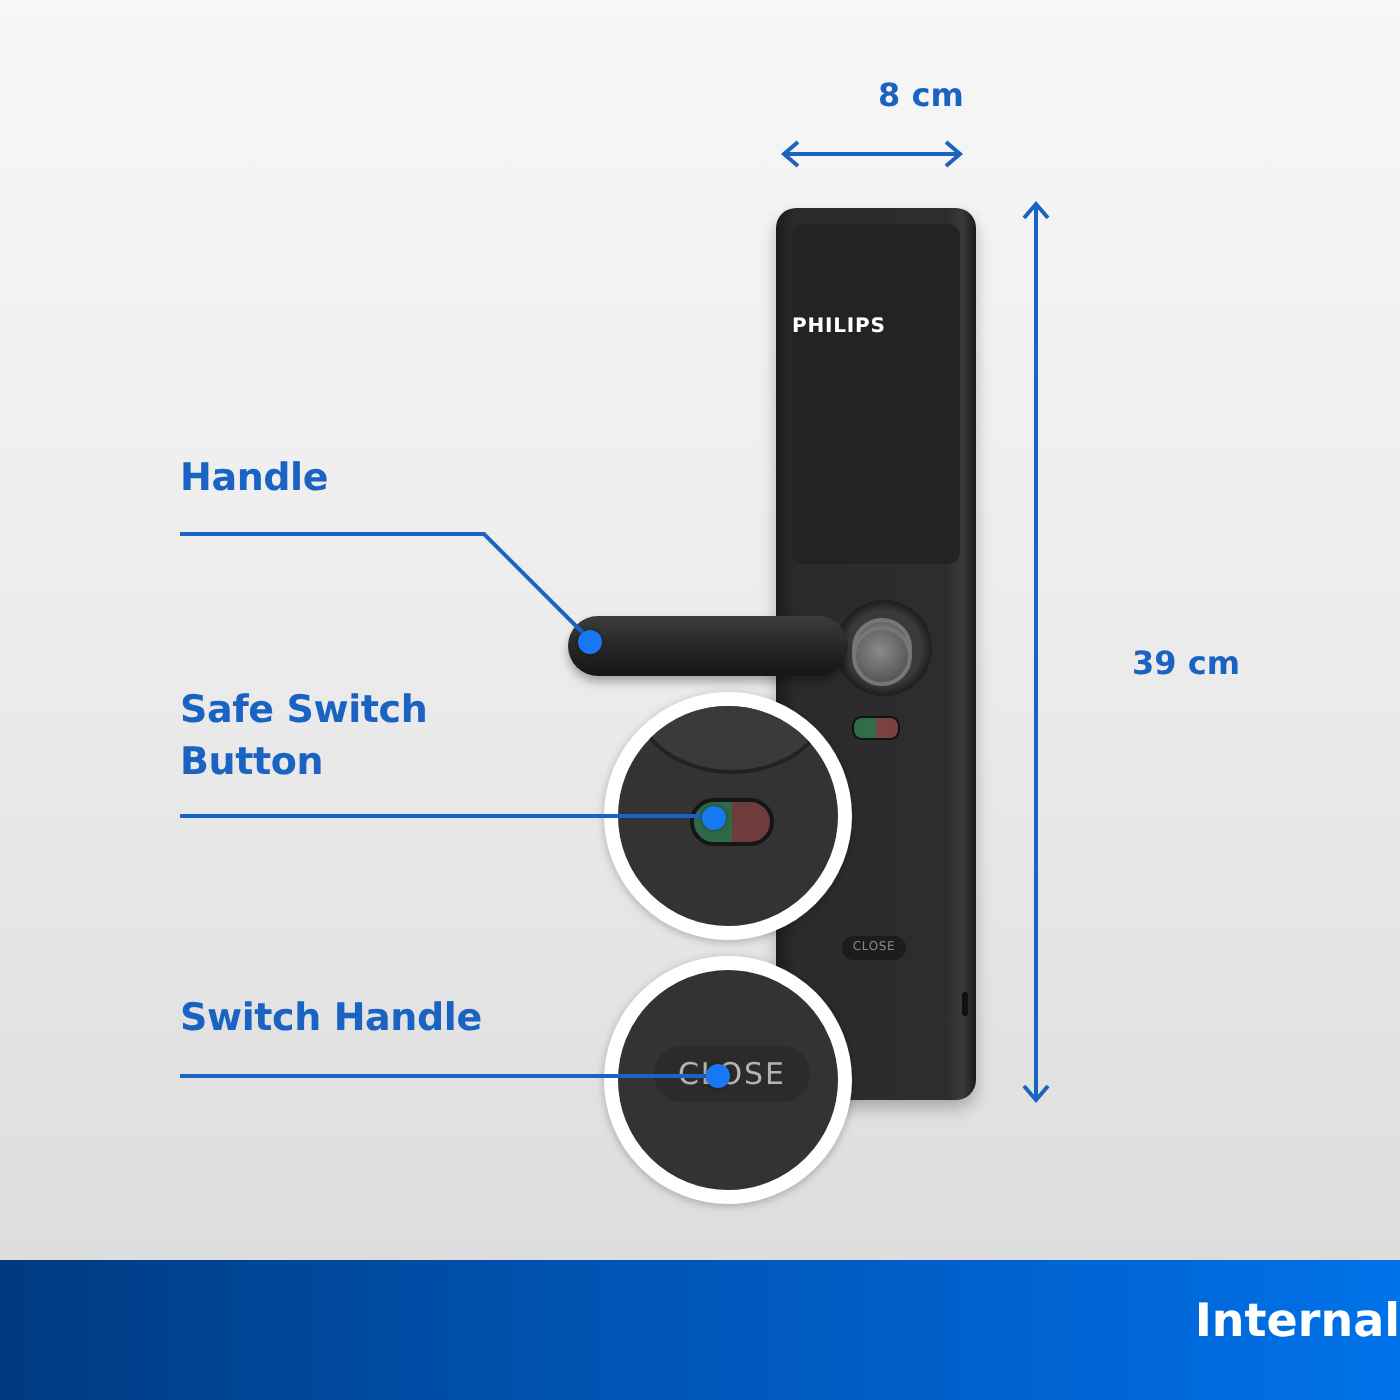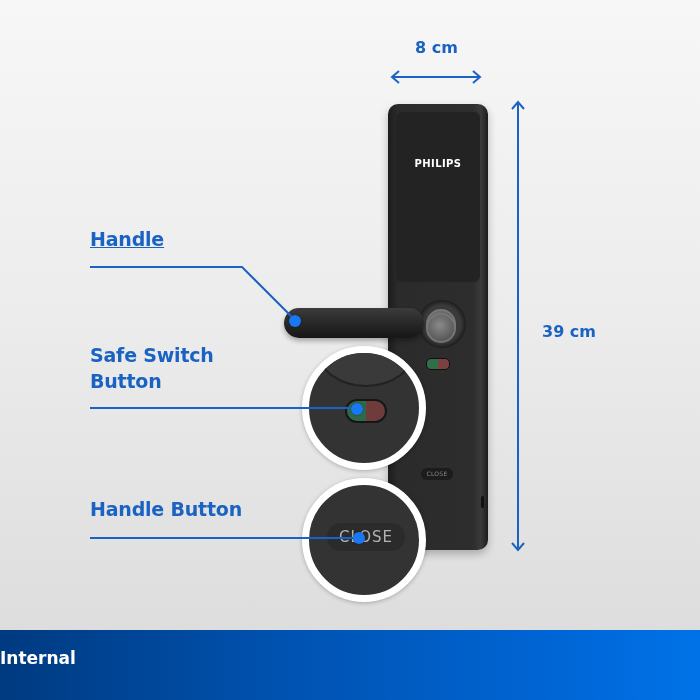--- a/index.html
+++ b/index.html
@@ -1,38 +1,38 @@
 <!DOCTYPE html>
 <html><head>
 <meta charset="utf-8">
 <style>
   html, body { margin:0; padding:0; }
   body { width:700px; height:700px; overflow:hidden; font-family:"DejaVu Sans", sans-serif; }
   .stage { position:relative; width:700px; height:700px; background:linear-gradient(180deg,#f7f7f7 0%,#ececec 45%,#dedede 88%,#d8d8d8 100%); overflow:hidden; }
   .label { position:absolute; color:#1a63c2; font-weight:bold; font-size:19px; line-height:26px; letter-spacing:-0.2px; }
-  .dim-label { position:absolute; color:#1a63c2; font-weight:bold; font-size:16px; }
+  .dim-label { position:absolute; color:#1a63c2; font-weight:bold; font-size:16px;margin-left:24px; }
   .leader { position:absolute; height:2px; background:#1a63c2; }
   .dot { position:absolute; width:12px; height:12px; border-radius:50%; background:#1877f2; box-shadow:0 0 2px rgba(0,0,0,0.4); }
   
   .lock { position:absolute; left:388px; top:104px; width:100px; height:446px; border-radius:10px; background:linear-gradient(90deg,#1c1c1c 0%,#2b2b2b 10%,#2d2d2d 85%,#3a3a3a 93%,#1c1c1c 100%); box-shadow:0 4px 8px rgba(0,0,0,0.25); }
   .lock-top { position:absolute; left:8px; top:8px; width:84px; height:170px; border-radius:6px; background:#232323; }
-  .brand { position:absolute; left:0; right:0; top:46px; text-align:center; color:#fff; font-weight:bold; font-size:10px; letter-spacing:0.4px; }
+  .brand { position:absolute; left:0; right:0; top:46px; color:#fff; font-weight:bold; font-size:10px; letter-spacing:0.4px; }
   .knob-ring { position:absolute; left:30px; top:196px; width:48px; height:48px; border-radius:50%; background:radial-gradient(circle,#3a3a3a 55%,#1e1e1e 70%,#2a2a2a 100%); }
   .knob { position:absolute; left:38px; top:205px; width:30px; height:30px; border-radius:50%; background:radial-gradient(circle at 45% 40%,#8a8a8a,#5a5a5a 70%,#3c3c3c); border:2px solid #777; box-sizing:border-box; }
   .handle { position:absolute; left:284px; top:308px; width:140px; height:30px; border-radius:15px; background:linear-gradient(180deg,#3c3c3c 0%,#262626 55%,#161616 100%); box-shadow:0 3px 5px rgba(0,0,0,0.3); }
   .mini-switch { position:absolute; left:38px; top:254px; width:22px; height:10px; border-radius:5px; background:linear-gradient(90deg,#2f6e48 0 50%,#7a4141 50% 100%); border:1px solid #111; }
   .mini-close { position:absolute; left:33px; top:364px; width:32px; height:12px; border-radius:6px; background:#1c1c1c; color:#8a8a8a; font-size:6px; text-align:center; line-height:12px; letter-spacing:0.3px; }
   .side-notch { position:absolute; right:4px; top:392px; width:3px; height:12px; background:#111; border-radius:2px; }
   
   .zoom-circle { position:absolute; width:110px; height:110px; border-radius:50%; border:7px solid #fff; box-sizing:content-box; background:#333; overflow:hidden; box-shadow:0 1px 4px rgba(0,0,0,0.25); }
   .zc-inner-arc { position:absolute; left:8px; top:-40px; width:94px; height:70px; border-radius:50%; border:2px solid #222; background:#3a3a3a; }
   .zc-switch { position:absolute; left:36px; top:46px; width:42px; height:24px; border-radius:12px; background:linear-gradient(90deg,#2e6a47 0 50%,#6f3c3c 50% 100%); border:2px solid #161616; box-sizing:border-box; }
   .zc-close { position:absolute; left:18px; top:38px; width:78px; height:28px; border-radius:14px; background:#2b2b2b; color:#b3b3b3; font-size:15px; text-align:center; line-height:28px; letter-spacing:1px; }
   .footer { position:absolute; left:0; top:630px; width:700px; height:70px; background:linear-gradient(90deg,#003a80 0%,#0052b0 40%,#0066d6 80%,#0072e8 100%); }
-  .footer-title { position:absolute; left:0; right:0; top:18px; text-align:left; color:#fff; font-weight:bold; font-size:17px; }
+  .footer-title { position:absolute; left:0; right:0; top:18px; text-align:right; color:#fff; font-weight:bold; font-size:23px; }
   svg { position:absolute; overflow:visible; }
 </style>
 </head>
 <body>
 
 <div class="stage">
 
   <div class="dim-label" style="left:415px;top:38px;">8 cm</div>
   <svg style="left:390px;top:70px;" width="92" height="14">
     <line x1="2" y1="7" x2="90" y2="7" stroke="#1a63c2" stroke-width="2"></line>
@@ -54,40 +54,40 @@
     <div class="knob-ring"></div>
     <div class="knob"></div>
     <div class="mini-switch"></div>
     <div class="mini-close">CLOSE</div>
     <div class="side-notch"></div>
   </div>
 
   <div class="handle"></div>
   <div class="knob" style="left:426px;top:313px;"></div>
 
-  <div class="label" style="left:90px;top:226px;text-decoration:underline;">Handle</div>
+  <div class="label" style="left:90px;top:226px;">Handle</div>
   <svg style="left:90px;top:265px;" width="210" height="60">
     <polyline points="0,2 152,2 205,55" fill="none" stroke="#1a63c2" stroke-width="2"></polyline>
   </svg>
   <div class="dot" style="left:289px;top:315px;"></div>
 
   <div class="zoom-circle" style="left:302px;top:346px;">
     <div class="zc-inner-arc"></div>
     <div class="zc-switch"></div>
   </div>
   <div class="label" style="left:90px;top:342px;">
     <span>Safe Switch</span><br>
     <span>Button</span>
   </div>
   <div class="leader" style="left:90px;top:407px;width:265px;"></div>
   <div class="dot" style="left:351px;top:403px;"></div>
 
   <div class="zoom-circle" style="left:302px;top:478px;">
     <div class="zc-close">CLOSE</div>
   </div>
-  <div class="label" style="left:90px;top:496px;">Handle Button</div>
+  <div class="label" style="left:90px;top:496px;">Switch Handle</div>
   <div class="leader" style="left:90px;top:537px;width:270px;"></div>
   <div class="dot" style="left:353px;top:532px;"></div>
 
   <div class="footer">
     <div class="footer-title">Internal</div>
   </div>
 </div>
 
 </body></html>

